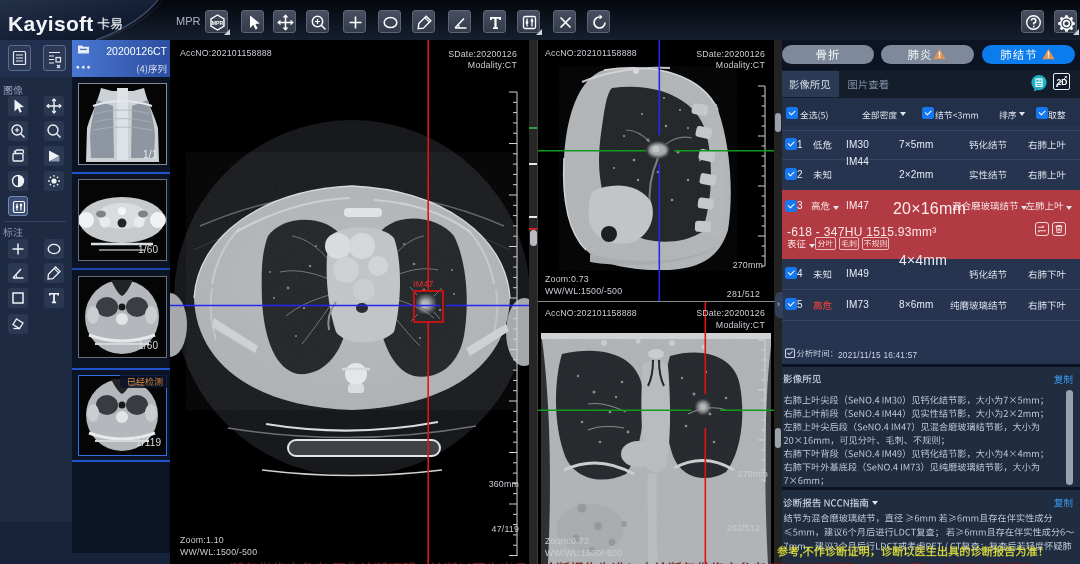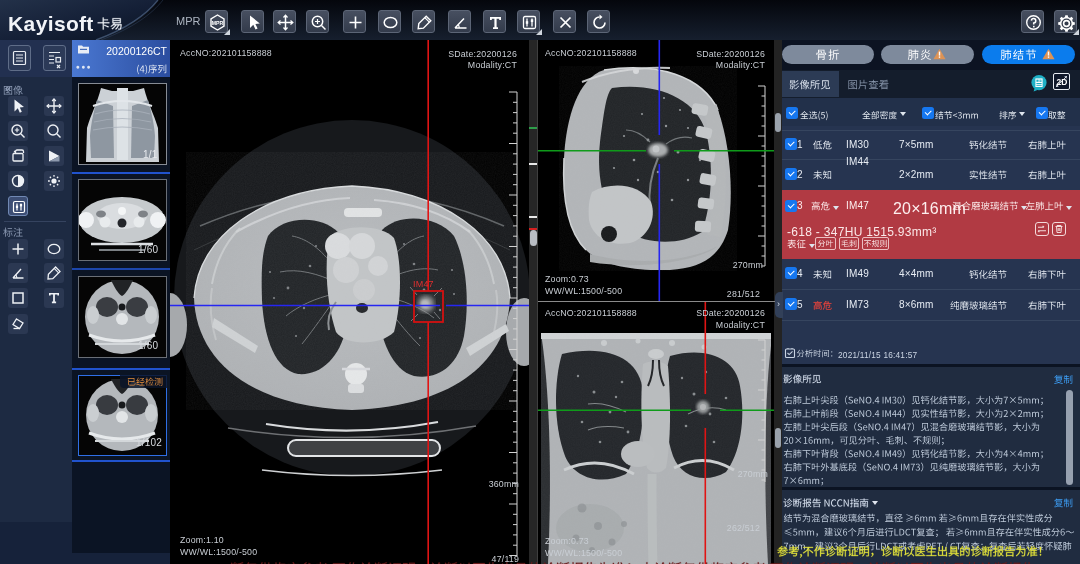--- a/index.html
+++ b/index.html
@@ -305,21 +305,21 @@
 <ellipse cx="28" cy="29" rx="11" ry="10" fill="#383b40"></ellipse>
 <ellipse cx="58" cy="29" rx="11" ry="10" fill="#383b40"></ellipse>
 <circle cx="43" cy="29" r="3.5" fill="#17191c"></circle>
 <circle cx="43" cy="41" r="6" fill="#e2e5e7"></circle>
 <ellipse cx="14" cy="37" rx="6" ry="9" fill="#caced1"></ellipse>
         <ellipse cx="72" cy="37" rx="6" ry="9" fill="#caced1"></ellipse>
 <path d="M10,57 Q43,69 76,57" stroke="#e6e9eb" stroke-width="3" fill="none"></path>
 <path d="M16,65 H70" stroke="#d3d7da" stroke-width="2"></path>
 </svg></div>
 <div class="abs" style="left:120px;top:375px;width:47px;height:13px;background:rgba(10,20,40,.85);border-radius:0 0 0 4px"></div>
-<div class="lat" style="left:136px;top:437px;color:#d8dbdf;font-size:10px">1/102</div>
+<div class="lat" style="left:136px;top:437px;color:#d8dbdf;font-size:10px">1/119</div>
 <div class="abs" style="left:72px;top:460px;width:98px;height:2px;background:#2153cd"></div>
 
 <div class="abs" style="left:0;top:522px;width:72px;height:42px;background:#16223a"></div>
 <div class="abs" style="left:72px;top:553px;width:98px;height:11px;background:#16223a"></div>
 
 <div class="abs" style="left:170px;top:40px;width:359px;height:524px;background:#000;overflow:hidden">
 <svg width="359" height="524" viewBox="0 0 359 524">
 <defs>
  <filter id="blur2">
             <feGaussianBlur stdDeviation="2.4"></feGaussianBlur>
@@ -460,21 +460,21 @@
 <path d="M258.2,0 V251 M258.2,282 V524" stroke="#e01414" stroke-width="1.6"></path>
 <rect x="244" y="251" width="29" height="31" fill="none" stroke="#d41111" stroke-width="1.8"></rect>
 </svg>
 </div>
 
 <div class="lat" style="left:180px;top:48px">AccNO:202101158888</div>
 <div class="latr" style="right:563px;top:49px">SDate:20200126</div>
 <div class="latr" style="right:563px;top:60px">Modality:CT</div>
 <div class="lat" style="left:180px;top:535px">Zoom:1.10</div>
 <div class="lat" style="left:180px;top:547px">WW/WL:1500/-500</div>
-<div class="latr" style="right:561px;top:554px">47/119</div>
+<div class="latr" style="right:561px;top:524px">47/119</div>
 <div class="latr" style="right:561px;top:479px">360mm</div>
 <div class="lat" style="left:413px;top:279px;color:#e03030;font-size:9px">IM47</div>
 
 <div class="abs" style="left:529px;top:40px;width:8px;height:524px;background:#262626"></div>
 <div class="abs" style="left:529px;top:127px;width:8px;height:2px;background:#2e9e4a"></div>
 <div class="abs" style="left:529px;top:163px;width:8px;height:2px;background:#e8e8e8"></div>
 <div class="abs" style="left:529px;top:216px;width:8px;height:2px;background:#e8e8e8"></div>
 <div class="abs" style="left:529px;top:228px;width:8px;height:2px;background:#d42020"></div>
 <div class="abs" style="left:529.5px;top:230px;width:7px;height:16px;background:#b9bdc3;border-radius:3.5px"></div>
 <div class="abs" style="left:537px;top:40px;width:1px;height:524px;background:#3f3f3f"></div>
@@ -751,21 +751,21 @@
 <div class="lat" style="left:899px;top:139px;color:#e8edf4;font-size:10px">7×5mm</div>
 <div class="lat" style="left:797px;top:169px;color:#e8edf4;font-size:10px">2</div>
 <div class="lat" style="left:846px;top:156px;color:#e8edf4;font-size:10px">IM44</div>
 <div class="lat" style="left:899px;top:169px;color:#e8edf4;font-size:10px">2×2mm</div>
 <div class="lat" style="left:797px;top:200px;color:#fdeeee;font-size:10px">3</div>
 <div class="lat" style="left:846px;top:200px;color:#fdeeee;font-size:10px">IM47</div>
 <div class="lat" style="left:893px;top:200px;color:#fdeeee;font-size:16px">20×16mm</div>
 <div class="lat" style="left:787px;top:225px;color:#fbe8e8;font-size:12px;letter-spacing:.3px">-618 - 347HU 1515.93mm³</div>
 <div class="lat" style="left:797px;top:268px;color:#e8edf4;font-size:10px">4</div>
 <div class="lat" style="left:846px;top:268px;color:#e8edf4;font-size:10px">IM49</div>
-<div class="lat" style="left:899px;top:268px;color:#e8edf4;font-size:10px">4×4mm</div>
+<div class="lat" style="left:899px;top:252px;color:#e8edf4;font-size:14px">4×4mm</div>
 <div class="lat" style="left:797px;top:299px;color:#e8edf4;font-size:10px">5</div>
 <div class="lat" style="left:846px;top:299px;color:#e8edf4;font-size:10px">IM73</div>
 <div class="lat" style="left:899px;top:299px;color:#e8edf4;font-size:10px">8×6mm</div>
 
 <div class="caret" style="left:833px;top:206px"></div>
 <div class="caret" style="left:1020.5px;top:206px"></div>
 <div class="caret" style="left:1065.5px;top:206px"></div>
 <div class="caret" style="left:808.5px;top:243.5px"></div>
 
 <div class="abs" style="left:1035px;top:222px;width:14px;height:14px;border:1.2px solid #f3dada;border-radius:3px"></div>

